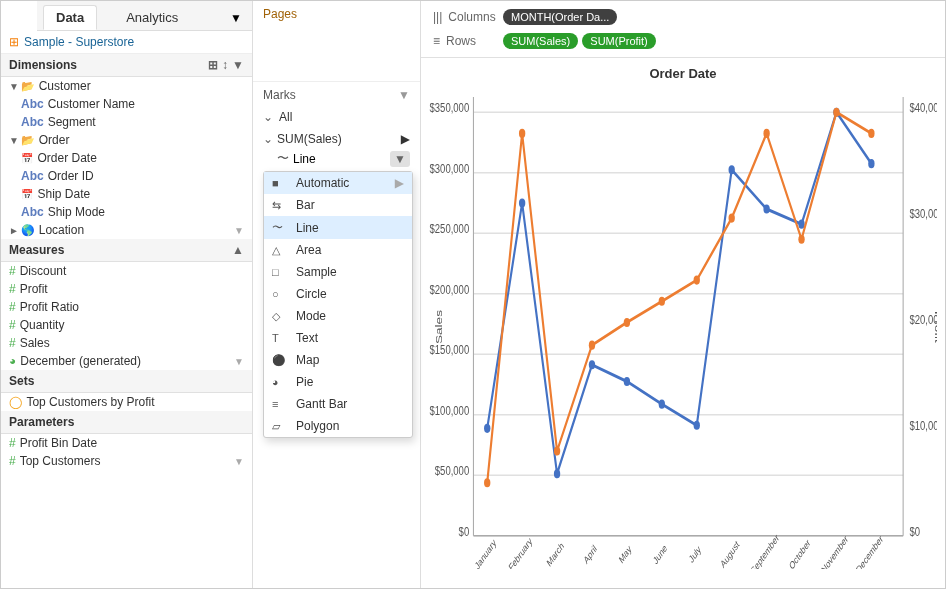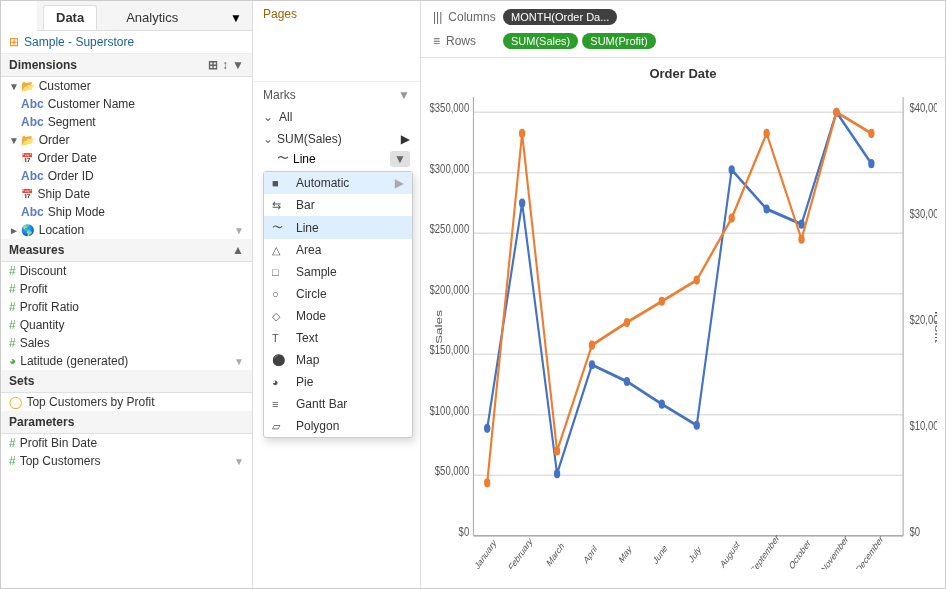--- a/index.html
+++ b/index.html
@@ -389,21 +389,21 @@
         <div class="tree-item">
           <span class="icon-hash">#</span>
           <span>Quantity</span>
         </div>
         <div class="tree-item">
           <span class="icon-hash">#</span>
           <span>Sales</span>
         </div>
         <div class="tree-item">
           <span class="icon-globe">◕</span>
-          <span>Latitude (generated)</span>
+          <span>December (generated)</span>
           <span style="margin-left:auto; color:#aaa; font-size:10px;">▼</span>
         </div>
 
         <div class="section-header">
           <span>Sets</span>
         </div>
         <div class="tree-item">
           <span class="icon-set">◯</span>
           <span>Top Customers by Profit</span>
         </div>

